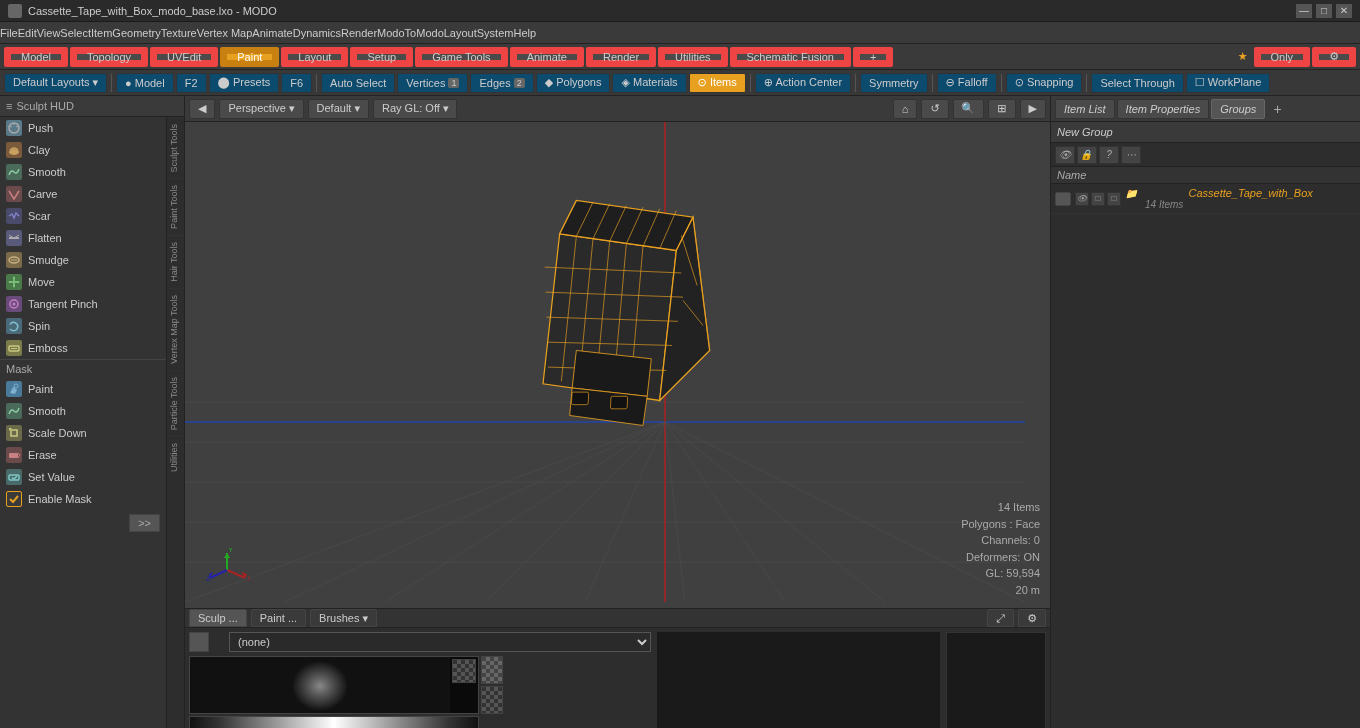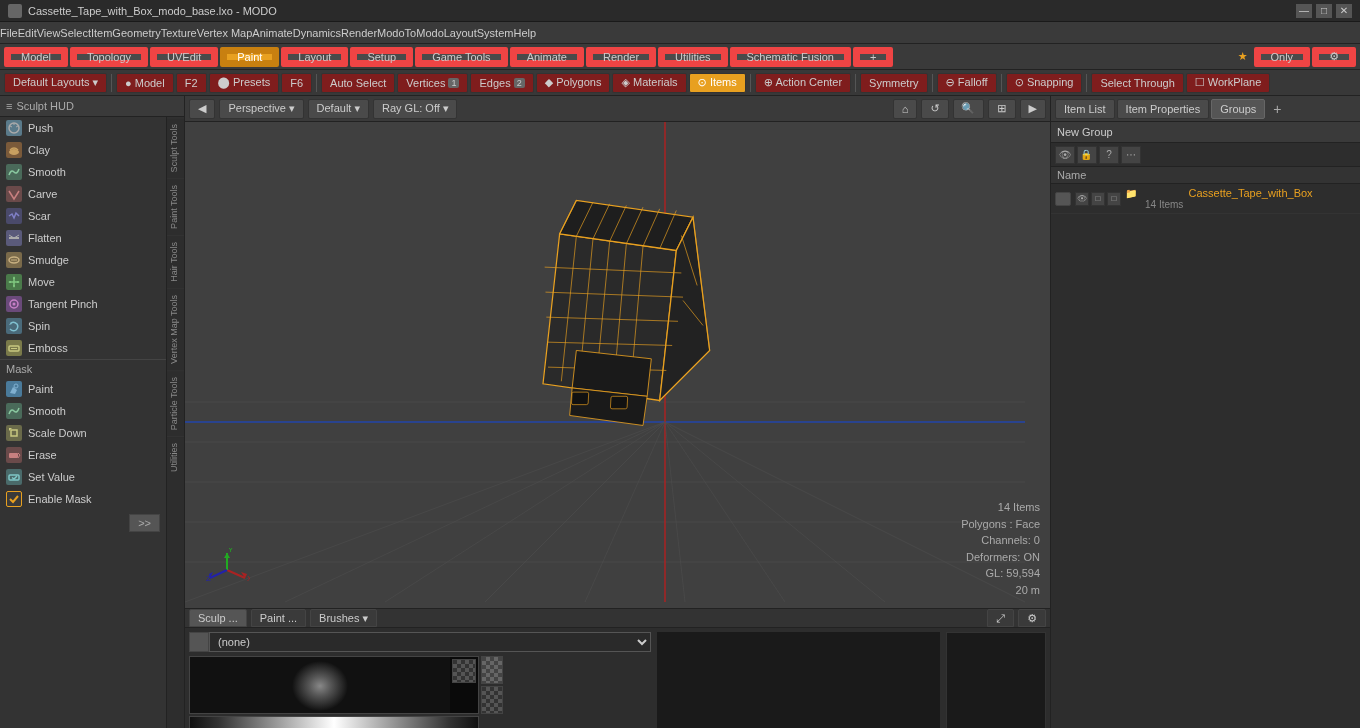--- a/index.html
+++ b/index.html
@@ -20,21 +20,21 @@
     
     #toolbar1 { height: 26px; background: #3a3a3a; display: flex; align-items: center; gap: 2px; padding: 0 4px; border-bottom: 1px solid #222; }
     .tb1-btn { padding: 2px 10px; font-size: 11px; color: #ccc; background: #4a4a4a; border: 7px solid #ef4444; cursor: pointer; height: 20px; display: flex; align-items: center; border-radius: 2px; }
     .tb1-btn.active { background: #e8a020; color: #fff; border-color: #c88010; }
     .tb1-separator { width: 1px; height: 18px; background: #555; margin: 0 2px; }
     .tb1-spacer { flex: 1; }
     .tb1-star { color: #e8a020; margin-right: 4px; }
 
     
     #toolbar2 { height: 26px; background: #383838; display: flex; align-items: center; gap: 2px; padding: 0 4px; border-bottom: 1px solid #222; }
-    .tb2-btn { padding: 2px 8px; font-size: 11px; color: #ccc; background: #7f1d1d; border: 1px solid #333; cursor: pointer; height: 20px; display: flex; align-items: center; gap: 3px; border-radius: 2px; }
+    .tb2-btn { padding: 2px 8px; font-size: 11px; color: #ccc; background: #0c4a6e; border: 1px solid #333; cursor: pointer; height: 20px; display: flex; align-items: center; gap: 3px; border-radius: 2px; }
     .tb2-btn.active { background: #e8a020; color: #fff; }
     .tb2-number { background: #666; padding: 0 3px; border-radius: 2px; font-size: 9px; }
 
     
     #main { display: flex; height: calc(728px - 22px - 22px - 26px - 26px); }
 
     
     #left-panel { width: 185px; background: #333; border-right: 1px solid #222; display: flex; flex-direction: column; }
     #sculpt-hud { padding: 4px 6px; font-size: 11px; color: #aaa; background: #3a3a3a; border-bottom: 1px solid #222; display: flex; align-items: center; gap: 4px; }
 
@@ -66,28 +66,28 @@
     #object-3d { position: absolute; top: 50%; left: 50%; transform: translate(-50%, -60%); }
 
     
     #bottom-panel { height: 120px; background: #2d2d2d; border-top: 1px solid #222; display: flex; flex-direction: column; }
     #bottom-tabs { height: 24px; background: #333; display: flex; align-items: center; padding: 0 4px; gap: 4px; border-bottom: 1px solid #222; }
     .btab { padding: 2px 8px; font-size: 11px; color: #ccc; background: #3a3a3a; border: 1px solid #444; cursor: pointer; height: 18px; display: flex; align-items: center; border-radius: 2px 2px 0 0; }
     .btab.active { background: #555; }
 
     #bottom-content { display: flex; flex: 1; }
     #bottom-left { width: 470px; padding: 4px; display: flex; flex-direction: column; gap: 4px; }
-    #brush-select { display: flex; align-items: center; gap: 0; }
+    #brush-select { display: flex; align-items: center; gap: 20px; }
     .brush-preview { width: 20px; height: 20px; background: #555; border: 1px solid #444; }
     .brush-dropdown { flex: 1; background: #2a2a2a; border: 1px solid #555; color: #ccc; padding: 2px 4px; font-size: 11px; }
     #brush-previews { display: flex; gap: 2px; }
     #bottom-right { width: 100px; background: #1a1a1a; border: 1px solid #333; margin: 4px; }
 
     
-    #right-panel { width: 310px; background: #333; border-left: 1px solid #222; display: flex; flex-direction: column; }
+    #right-panel { width: 310px; background: #333; border-left: 1px solid #222; display: flex; flex-direction: column; font-style: italic; }
     #right-tabs { height: 26px; background: #3a3a3a; display: flex; align-items: center; padding: 0 4px; gap: 2px; border-bottom: 1px solid #222; }
     .rtab { padding: 2px 8px; font-size: 11px; color: #ccc; background: #4a4a4a; border: 1px solid #333; cursor: pointer; height: 20px; display: flex; align-items: center; border-radius: 2px; }
     .rtab.active { background: #555; border-color: #666; }
     .rtab-add { padding: 2px 6px; font-size: 14px; color: #aaa; }
 
     #new-group { padding: 4px 6px; font-size: 11px; color: #ccc; background: #3a3a3a; border-bottom: 1px solid #222; }
     #groups-toolbar { height: 24px; background: #2d2d2d; display: flex; align-items: center; padding: 0 4px; gap: 2px; border-bottom: 1px solid #222; }
     .gt-btn { width: 20px; height: 18px; background: #444; border: 1px solid #333; color: #aaa; display: flex; align-items: center; justify-content: center; font-size: 10px; cursor: pointer; }
 
     #name-header { padding: 2px 6px; font-size: 11px; color: #aaa; border-bottom: 1px solid #222; }

